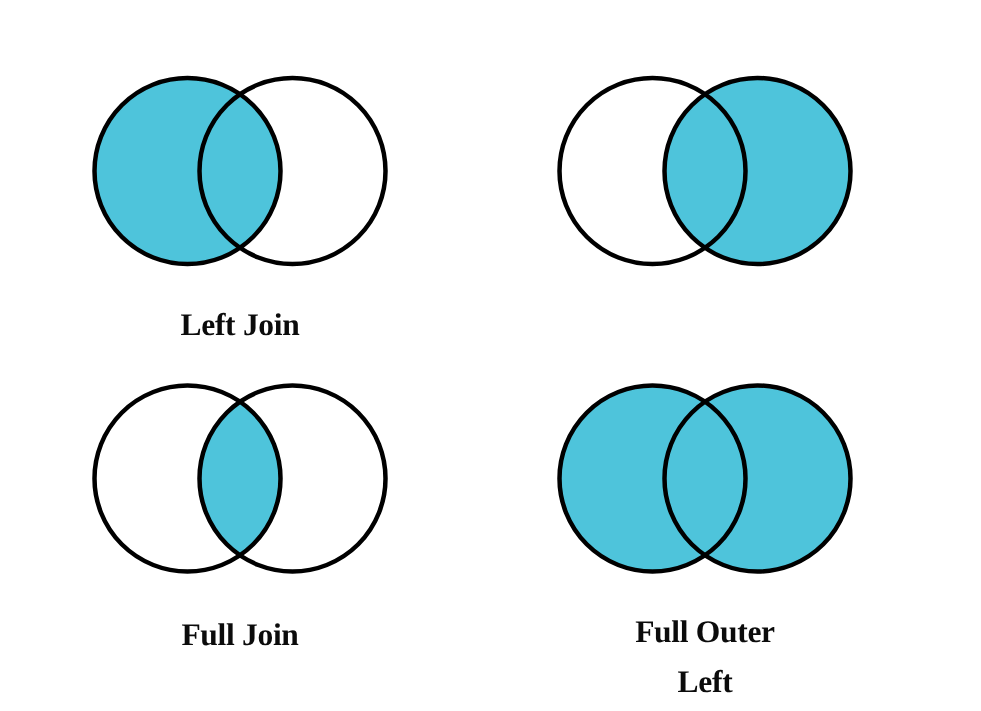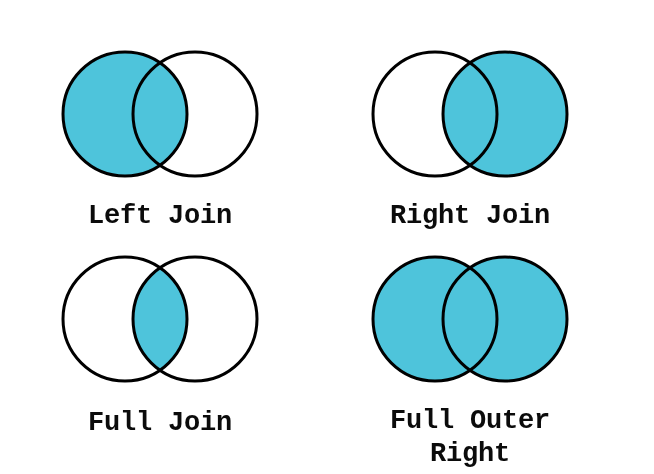--- a/index.html
+++ b/index.html
@@ -26,23 +26,23 @@
     display: flex;
     flex-direction: column;
     align-items: center;
   }
   .venn {
     display: block;
   }
   .join-label {
     margin: 0;
     padding: 0;
-    font-family: Liberation Mono, monospace;
+    font-family: Liberation Serif, serif;
     font-weight: bold;
-    font-size: 27px;
+    font-size: 21px;
     line-height: 33px;
     color: #0b0b0b;
     text-align: center;
     letter-spacing: -0.2px;
     white-space: pre-line;
   }
   
   #cell-left-join   { left:  18px; top: 40px; width: 284px; }
   #cell-right-join  { left: 328px; top: 40px; width: 284px; }
   #cell-inner-join  { left:  18px; top: 245px; width: 284px; }
@@ -79,21 +79,20 @@
   <div class="join-cell" id="cell-right-join">
     <svg class="venn" width="284" height="148" viewBox="0 0 284 148">
 
       <circle cx="107" cy="74" r="62" fill="#ffffff"></circle>
 
       <circle cx="177" cy="74" r="62" fill="#4EC4DB"></circle>
 
       <circle cx="107" cy="74" r="62" fill="none" stroke="#000000" stroke-width="3"></circle>
       <circle cx="177" cy="74" r="62" fill="none" stroke="#000000" stroke-width="3"></circle>
     </svg>
-    <p class="join-label" style="color: rgb(11, 11, 11);">Right Join</p>
   </div>
 
   <div class="join-cell" id="cell-inner-join">
     <svg class="venn" width="284" height="148" viewBox="0 0 284 148">
       <defs>
         <clipPath id="clip-left-circle-ij">
           <circle cx="107" cy="74" r="62"></circle>
         </clipPath>
       </defs>
 
@@ -113,16 +112,16 @@
   <div class="join-cell" id="cell-full-outer-join">
     <svg class="venn" width="284" height="148" viewBox="0 0 284 148">
 
       <circle cx="107" cy="74" r="62" fill="#4EC4DB"></circle>
       <circle cx="177" cy="74" r="62" fill="#4EC4DB"></circle>
 
       <circle cx="107" cy="74" r="62" fill="none" stroke="#000000" stroke-width="3"></circle>
       <circle cx="177" cy="74" r="62" fill="none" stroke="#000000" stroke-width="3"></circle>
     </svg>
     <p class="join-label" style="color: rgb(11, 11, 11);">Full Outer
-Right</p>
+Left</p>
   </div>
 
 </div>
 
 </body></html>

